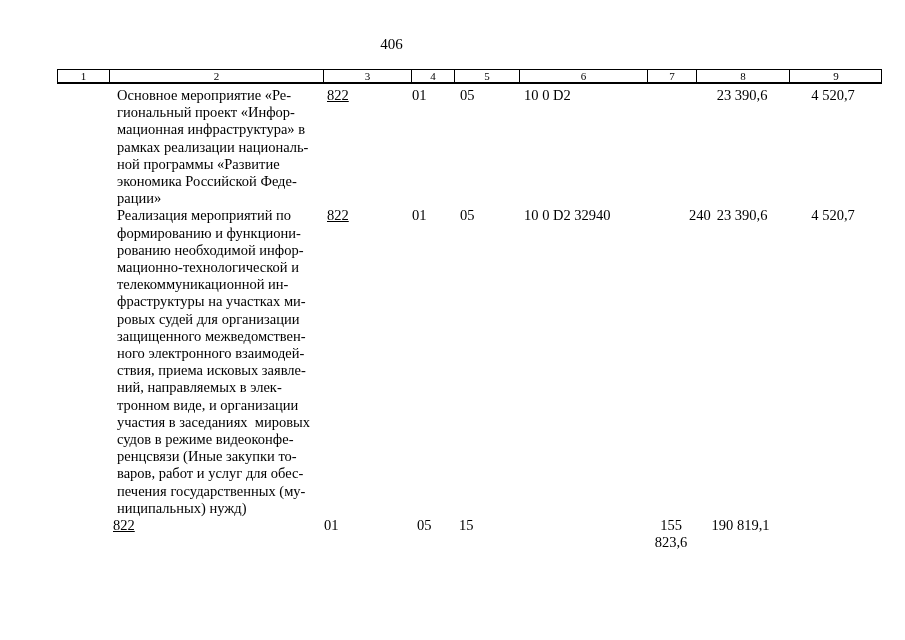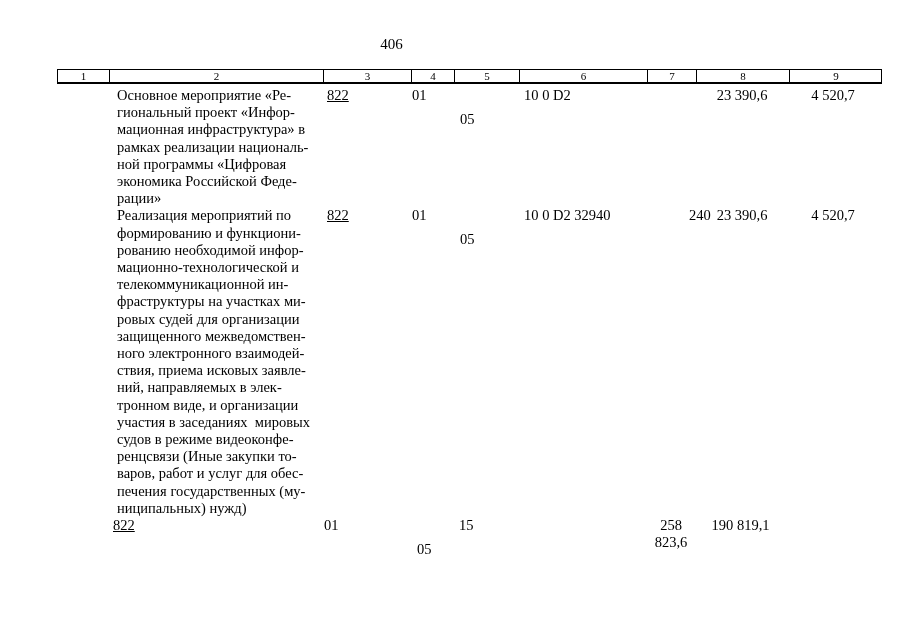--- a/index.html
+++ b/index.html
@@ -68,21 +68,21 @@
     grid-template-columns: 52px 214px 88px 43px 65px 128px 49px 93px 92px;
     align-items: start;
   }
   .cell { box-sizing: border-box; }
   .cell.name {
     white-space: pre;
     padding-left: 7px;
   }
   .cell.c3 { padding-left: 3px; text-decoration: underline; }
   .cell.c4 { text-align: left; }
-  .cell.c5 { padding-left: 5px; margin-top: 24px; }
+  .cell.c5 { padding-left: 5px; }
   .cell.c6 { padding-left: 4px; white-space: pre; }
   .cell.c7 { padding-left: 2px; margin-left: 39px; }
   .cell.c8 { text-align: center; padding-right: 3px; }
   .cell.c9 { text-align: center; padding-right: 6px; }
 </style>
 </head>
 <body>
 
 <div class="page-number">406</div>
 
@@ -99,21 +99,21 @@
 </div>
 
 <div class="tbody">
 
   <div class="trow">
     <div class="cell c1"></div>
     <div class="cell name">Основное мероприятие «Ре-
 гиональный проект «Инфор-
 мационная инфраструктура» в
 рамках реализации националь-
-ной программы «Цифровая
+ной программы «Развитие
 экономика Российской Феде-
 рации»</div>
     <div class="cell c3">822</div>
     <div class="cell c4">01</div>
     <div class="cell c5">05</div>
     <div class="cell c6">10 0 D2</div>
     <div class="cell c7"></div>
     <div class="cell c8">23 390,6</div>
     <div class="cell c9">4 520,7</div>
   </div>
@@ -147,17 +147,17 @@
     <div class="cell c9">4 520,7</div>
   </div>
 
   <div class="trow">
     <div class="cell c1"></div>
     <div class="cell c3">822</div>
     <div class="cell c4">01</div>
     <div class="cell c5">05</div>
     <div class="cell c6">15</div>
     <div class="cell c7"></div>
-    <div class="cell c8">258 823,6</div>
+    <div class="cell c8">155 823,6</div>
     <div class="cell c9">190 819,1</div>
   </div>
 
 </div>
 
 </body></html>

